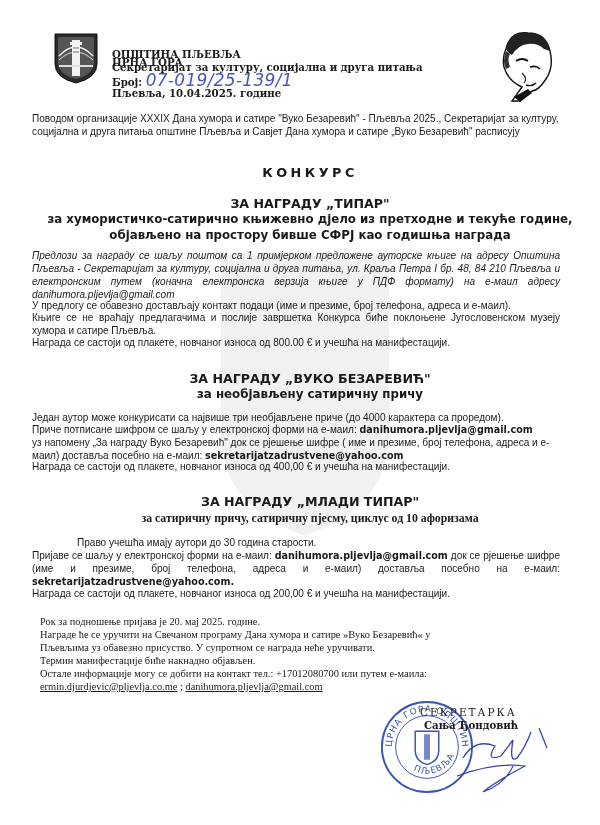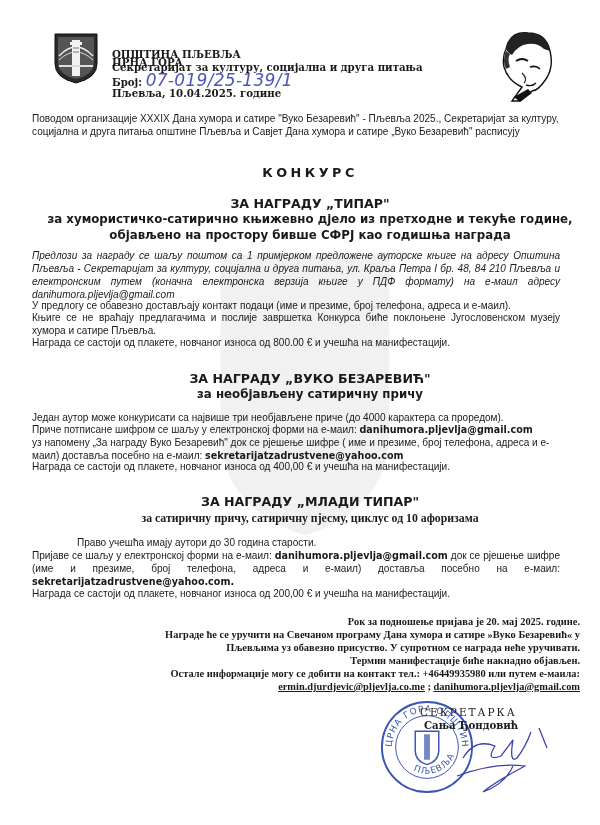--- a/index.html
+++ b/index.html
@@ -15,22 +15,22 @@
 
   .p { left: 32px; width: 528px; font-family: "Liberation Sans", sans-serif; font-size: 10.05px;
        line-height: 13px; }
   .just { text-align: justify; }
   .ctr { text-align: center; left: 30px; width: 560px; font-family: "DejaVu Sans", sans-serif;
          font-weight: bold; }
   .title-main { font-size: 12.8px; letter-spacing: 3.5px; }
   .award { font-size: 12.6px; }
   .sub { font-size: 11.8px; }
   b.em { font-weight: bold; font-family: "DejaVu Sans", sans-serif; font-size: 9.6px; }
-  .closing { text-align: right; left: 40px; width: 540px; font-family: "Liberation Serif", serif;
-             font-weight: bold; font-size: 10.4px; line-height: 12.7px; }
+  .closing { text-align: left; left: 40px; width: 540px; font-family: "Liberation Serif", serif;
+             font-weight: normal; font-size: 10.4px; line-height: 12.7px; }
   .closing .ul { text-decoration: underline; }
   #stamp { left: 378px; top: 698px; width: 98px; height: 98px; }
   #signature { left: 455px; top: 718px; width: 118px; height: 80px; }
   .sig-title { left: 420px; top: 706px; font-family: "DejaVu Serif", serif; font-weight: normal;
                font-size: 10.5px; letter-spacing: 2px; }
   .sig-name { left: 424px; top: 719px; font-family: "DejaVu Serif", serif; font-weight: bold;
               font-size: 10.2px; }
   .watermark { left: 210px; top: 245px; width: 190px; height: 300px; opacity: 0.05; }
 </style>
 </head>
@@ -101,21 +101,21 @@
 <div class="abs p" style="top:536px;padding-left:45px;">Право учешћа имају аутори до 30 година старости.</div>
 <div class="abs p just" style="top:549px;">
   <span>Пријаве се шаљу у електронској форми на е-маил: </span><b class="em">danihumora.pljevlja@gmail.com</b><span> док се рјешење шифре (име и презиме, број телефона, адреса и е-маил) доставља посебно на е-маил: </span><b class="em">sekretarijatzadrustvene@yahoo.com.</b>
 </div>
 <div class="abs p" style="top:587px;">Награда се састоји од плакете, новчаног износа од 200,00 € и учешћа на  манифестацији.</div>
 
 <div class="abs closing" style="top:616px;">Рок за подношење пријава је 20. мај 2025. године.</div>
 <div class="abs closing" style="top:629px;">Награде ће се уручити на Свечаном програму  Дана хумора и сатире »Вуко Безаревић« у</div>
 <div class="abs closing" style="top:642px;">Пљевљима уз обавезно присуство. У супротном се награда неће уручивати.</div>
 <div class="abs closing" style="top:655px;">Термин манифестације биће накнадно објављен.</div>
-<div class="abs closing" style="top:668px;">Остале информације могу се добити на контакт тел.: +46449935980 или путем е-маила:</div>
+<div class="abs closing" style="top:668px;">Остале информације могу се добити на контакт тел.: +17012080700 или путем е-маила:</div>
 <div class="abs closing" style="top:681px;">
   <span class="ul">ermin.djurdjevic@pljevlja.co.me</span><span> ; </span><span class="ul">danihumora.pljevlja@gmail.com</span>
 </div>
 
 <svg id="stamp" class="abs" viewBox="0 0 100 100">
   <defs>
     <path id="stampArc" d="M14 50 A36 36 0 0 1 86 50"></path>
     <path id="stampArcB" d="M22 58 A30 30 0 0 0 78 58"></path>
   </defs>
   <circle cx="50" cy="50" r="46" fill="none" stroke="#3b55b5" stroke-width="2"></circle>

